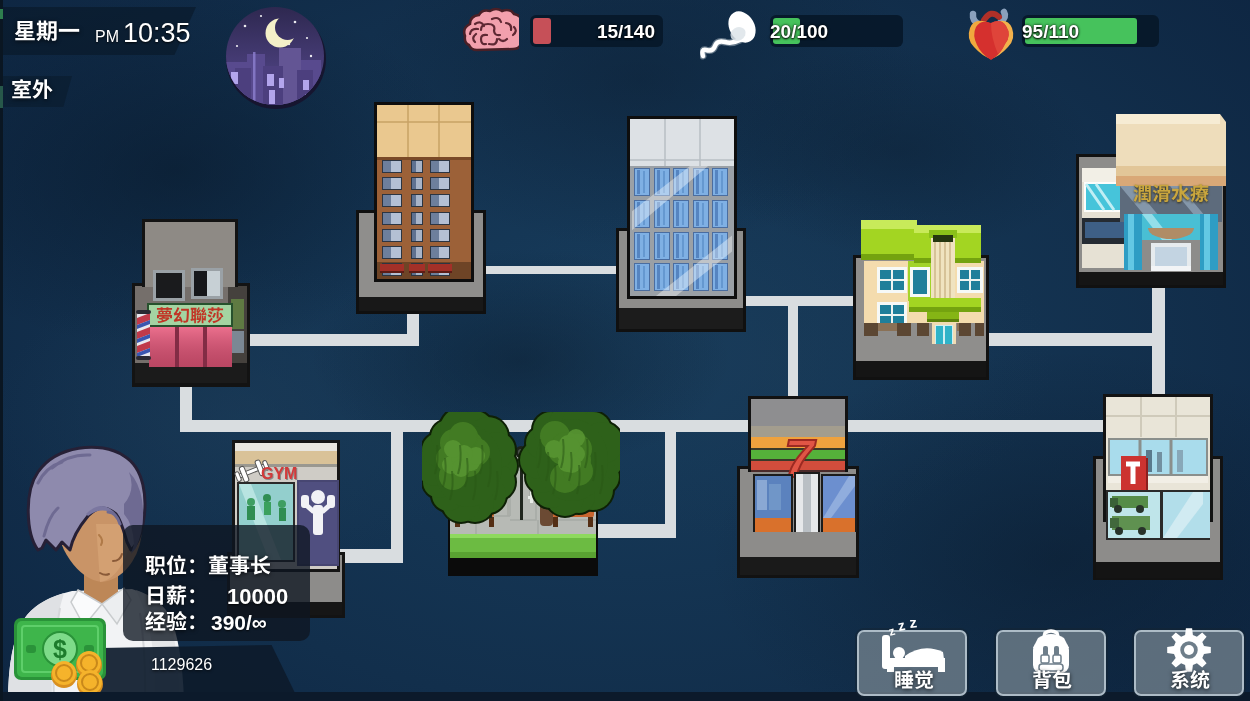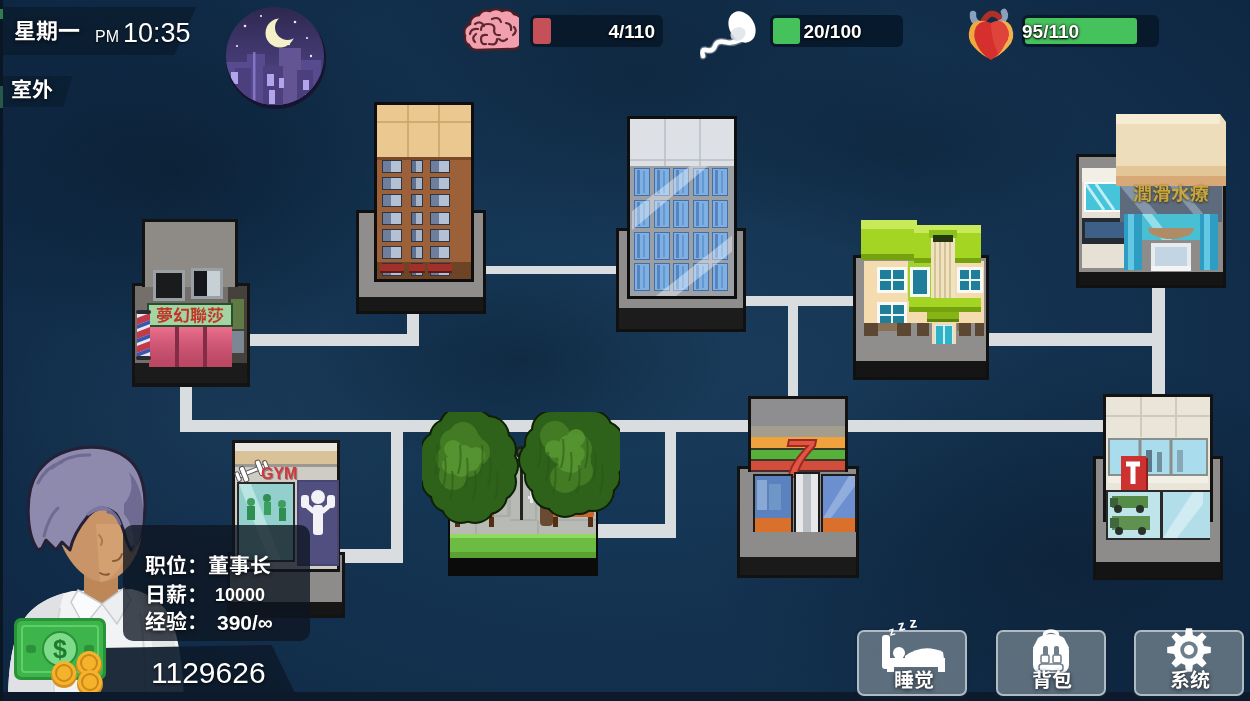--- a/index.html
+++ b/index.html
@@ -876,32 +876,32 @@
 </g>
 </svg>
 
 <svg class="abs" style="left:461px;top:7px" width="58" height="48">
 <path d="M8 38 q-5 -2 -4 -9 q-3 -8 5 -12 q0 -8 9 -9 q3 -6 11 -4 q6 -4 12 0 q8 -3 12 3 q7 1 8 8 q5 4 3 11 q2 7 -4 10 q-1 6 -8 6 l-36 1 q-6 0 -8 -5 Z" fill="#f2a0ad" stroke="#4a1f26" stroke-width="2.5"></path>
 <path d="M14 17 q6 -4 9 2 m-14 8 q1 -6 8 -5 m-3 13 q-4 -4 1 -8 m10 10 q-5 1 -5 -5 q0 -5 6 -4 m2 9 q8 2 8 -5 m-16 -9 q0 -6 7 -6 q8 0 6 7 m-2 -12 q7 -3 9 3 m-1 13 q-6 1 -6 -5 m12 -7 q6 1 5 7 m-4 9 q-4 4 -8 0 m14 -4 q5 -4 1 -8" fill="none" stroke="#5e2833" stroke-width="2.2" stroke-linecap="round"></path>
 </svg>
 
 <div class="abs" style="left:530px;top:15px;width:133px;height:32px;border-radius:6px;background:rgba(7,24,41,.92)"></div>
 <div class="abs" style="left:533px;top:18px;width:18px;height:26px;border-radius:3px;background:#c65058"></div>
-<div class="bartxt" style="left:530px;top:21px;width:125px;text-align:right">4/110</div>
+<div class="bartxt" style="left:530px;top:21px;width:125px;text-align:right">15/140</div>
 
 <svg class="abs" style="left:700px;top:4px" width="62" height="58">
 <path d="M40 36 q-8 4 -15 2 q-8 -2 -10 4 q-2 6 -9 4 q-5 -1 -3 6" fill="none" stroke="#c8d2da" stroke-width="7" stroke-linecap="round" opacity=".45"></path>
 <path d="M40 36 q-8 4 -15 2 q-8 -2 -10 4 q-2 6 -9 4 q-5 -1 -3 6" fill="none" stroke="#ffffff" stroke-width="4.5" stroke-linecap="round"></path>
 <ellipse cx="42" cy="23" rx="12.5" ry="16.5" transform="rotate(-30 42 23)" fill="#ffffff"></ellipse>
 <ellipse cx="38" cy="30" rx="8" ry="6.5" transform="rotate(-30 38 30)" fill="#dde4e9" opacity=".85"></ellipse>
 </svg>
 
 <div class="abs" style="left:770px;top:15px;width:133px;height:32px;border-radius:6px;background:rgba(7,24,41,.92)"></div>
 <div class="abs" style="left:773px;top:18px;width:27px;height:26px;border-radius:3px;background:#46c25c"></div>
-<div class="bartxt" style="left:770px;top:21px;width:125px;text-align:center">20/100</div>
+<div class="bartxt" style="left:770px;top:21px;width:125px;text-align:left">20/100</div>
 
 <svg class="abs" style="left:962px;top:6px" width="54" height="56">
 <path d="M18 19 Q10 15 11 8 M38 17 Q45 11 42 6" stroke="#8aa0bc" stroke-width="6.5" fill="none" stroke-linecap="round"></path>
 <path d="M22 14 q7 -11 15 -3" stroke="#b03028" stroke-width="6" fill="none" stroke-linecap="round"></path>
 <path d="M29 18 q16 -8 21 4 q4 11 -4 19 q-8 9 -17 12 Z" fill="#f2b14c"></path>
 <path d="M29 18 q-16 -8 -21 4 q-4 11 4 19 q8 9 17 12 Z" fill="#f0a93e"></path>
 <path d="M29 17 q10 -5 15 3 q6 9 -1 18 q-5 11 -14 16 q-10 -6 -14 -15 q-5 -10 -1 -18 q5 -8 15 -4 Z" fill="#d5302e"></path>
 <path d="M29 17 q10 -5 15 3 q6 9 -1 18 q-3 7 -7 10 q-7 -16 -7 -31 Z" fill="#e0473c" opacity=".9"></path>
 </svg>
 <div class="abs" style="left:1022px;top:15px;width:137px;height:32px;border-radius:6px;background:rgba(7,24,41,.92)"></div>
@@ -957,37 +957,37 @@
     </div>
 
 <div class="abs" style="left:144px;top:584px;display:flex;align-items:center">
       <svg width="65.0" height="23.5" style="display:block;overflow:visible;" filter="drop-shadow(0 1px 2px rgba(0,0,0,.8))">
         <g fill="#fff" transform="translate(1 18.06) scale(0.021 -0.021)">
           <path transform="translate(0 0)" d="M277 335H723V109H277ZM277 453V668H723V453ZM154 789V-78H277V-12H723V-76H852V789Z"></path>
           <path transform="translate(1000.0 0)" d="M358 129C382 91 409 39 422 6L495 51C482 82 454 131 429 167ZM123 161C102 115 66 67 26 34C46 22 80 -4 95 -17C136 21 180 81 206 138ZM197 638C206 621 214 601 222 582H61V494H174L113 480C124 456 132 426 137 400H46V311H228V265H60V174H228V24C228 15 226 12 216 12C206 11 176 11 147 13C160 -14 174 -53 178 -81C229 -81 267 -80 296 -64C326 -49 334 -24 334 22V174H495V265H334V311H505V400H416L450 479L391 494H492V582H335C329 599 321 616 312 633H391V686H605V633H725V686H949V790H725V850H605V790H391V850H273V790H53V686H273V656ZM208 494H344C337 465 324 428 314 400H237C233 427 223 464 208 494ZM552 560V296C552 193 543 70 451 -15C473 -30 515 -73 531 -95C637 1 659 159 660 282H741V-85H854V282H960V386H660V486C759 504 863 529 944 562L857 647C783 613 661 580 552 560Z"></path>
           <path transform="translate(2000.0 0)" d="M250 469C303 469 345 509 345 563C345 618 303 658 250 658C197 658 155 618 155 563C155 509 197 469 250 469ZM250 -8C303 -8 345 32 345 86C345 141 303 181 250 181C197 181 155 141 155 86C155 32 197 -8 250 -8Z"></path>
         </g>
       </svg>
-      <span style="color:#fff;font-size:18px;font-weight:bold;text-shadow:0 1px 2px rgba(0,0,0,.8);margin-left:6px">10000</span>
+      <span style="color:#fff;font-size:22px;font-weight:bold;text-shadow:0 1px 2px rgba(0,0,0,.8);margin-left:18px">10000</span>
     </div>
 
 <div class="abs" style="left:144px;top:611px;display:flex;align-items:center">
       <svg width="65.0" height="23.5" style="display:block;overflow:visible;" filter="drop-shadow(0 1px 2px rgba(0,0,0,.8))">
         <g fill="#fff" transform="translate(1 18.06) scale(0.021 -0.021)">
           <path transform="translate(0 0)" d="M30 76 53 -43C148 -17 271 17 386 50L372 154C246 124 116 93 30 76ZM57 413C74 421 99 428 190 439C156 394 126 360 110 344C76 309 53 288 25 281C39 249 58 193 64 169C91 185 134 197 382 245C380 271 381 318 386 350L236 325C305 402 373 491 428 580L325 648C307 613 286 579 265 546L170 538C226 616 280 711 319 801L206 854C170 738 101 615 78 584C57 551 39 530 18 524C32 494 51 436 57 413ZM423 800V692H738C651 583 506 497 357 453C380 428 413 381 428 350C515 381 600 422 676 474C762 433 860 382 910 346L981 443C932 474 847 515 769 549C834 609 887 679 924 761L838 805L817 800ZM432 337V228H613V44H372V-67H969V44H733V228H918V337Z"></path>
           <path transform="translate(1000.0 0)" d="M20 168 40 74C114 91 202 113 288 133L279 221C183 200 87 180 20 168ZM461 349C483 274 507 176 514 112L611 139C601 202 577 299 552 373ZM634 377C650 302 668 204 672 139L768 155C762 219 744 314 726 390ZM85 646C81 533 71 383 58 292H318C308 116 297 43 279 24C269 14 260 12 244 12C225 12 183 13 139 17C155 -10 167 -50 169 -79C217 -81 264 -81 291 -78C323 -74 346 -66 367 -40C397 -5 410 93 422 343C423 356 424 386 424 386H347C359 500 371 675 378 813H46V712H273C267 598 258 474 247 385H169C176 465 183 560 187 640ZM670 686C712 638 760 588 811 544H545C590 587 632 635 670 686ZM652 861C590 733 478 617 361 547C381 524 416 473 429 449C463 472 496 499 529 529V443H839V520C869 495 900 472 930 452C941 485 964 541 984 571C895 618 796 701 730 778L756 825ZM436 56V-46H957V56H837C878 143 923 260 959 361L851 384C827 284 780 148 738 56Z"></path>
           <path transform="translate(2000.0 0)" d="M250 469C303 469 345 509 345 563C345 618 303 658 250 658C197 658 155 618 155 563C155 509 197 469 250 469ZM250 -8C303 -8 345 32 345 86C345 141 303 181 250 181C197 181 155 141 155 86C155 32 197 -8 250 -8Z"></path>
         </g>
       </svg>
-      <span style="color:#fff;font-size:21px;font-weight:bold;text-shadow:0 1px 2px rgba(0,0,0,.8);margin-left:8px">390/∞</span>
+      <span style="color:#fff;font-size:21px;font-weight:bold;text-shadow:0 1px 2px rgba(0,0,0,.8);margin-left:2px">390/∞</span>
     </div>
 
 <div class="abs" style="left:100px;top:645px;width:195px;height:48px;background:rgba(13,27,43,.92);clip-path:polygon(0 6%,88% 0,100% 100%,0 100%)"></div>
 
-<div class="abs" style="left:151px;top:656px;font-size:30px;color:#fff;text-shadow:0 1px 3px rgba(0,0,0,.8)">1129626</div>
+<div class="abs" style="left:151px;top:656px;font-size:16px;color:#fff;text-shadow:0 1px 3px rgba(0,0,0,.8)">1129626</div>
 
 <svg class="abs" style="left:8px;top:612px" width="104" height="89">
 <rect x="6" y="6" width="92" height="62" rx="7" fill="#2a9339"></rect>
 <rect x="9" y="9" width="86" height="56" rx="5" fill="#3eb54b"></rect>
 <rect x="14" y="14" width="76" height="46" rx="3" fill="none" stroke="#5ecf6a" stroke-width="2"></rect>
 <circle cx="52" cy="37" r="17" fill="#7edb8a"></circle>
 <circle cx="52" cy="37" r="17" fill="none" stroke="#2a9339" stroke-width="2"></circle>
 <text x="52" y="46" font-size="25" font-weight="bold" fill="#1d7c2c" text-anchor="middle" font-family="Liberation Sans,sans-serif">$</text>
 <rect x="18" y="33" width="10" height="8" rx="3" fill="#2a9339"></rect>
       <rect x="76" y="33" width="10" height="8" rx="3" fill="#2a9339"></rect>

